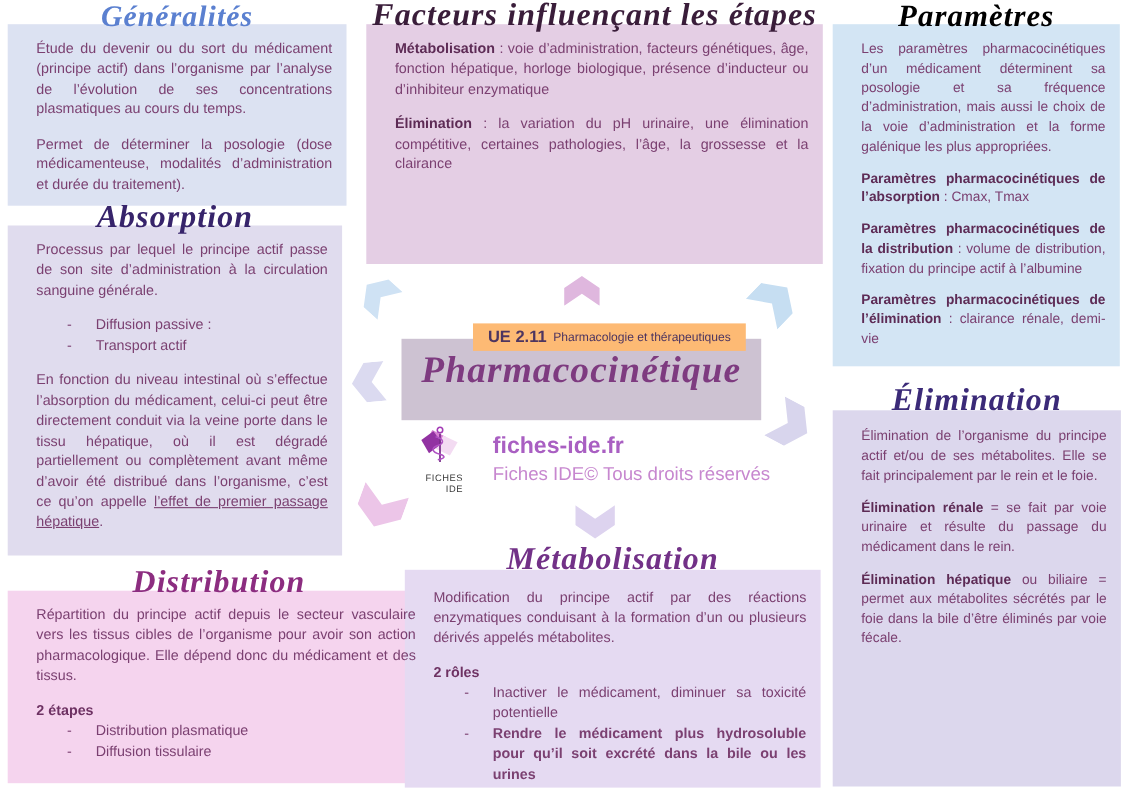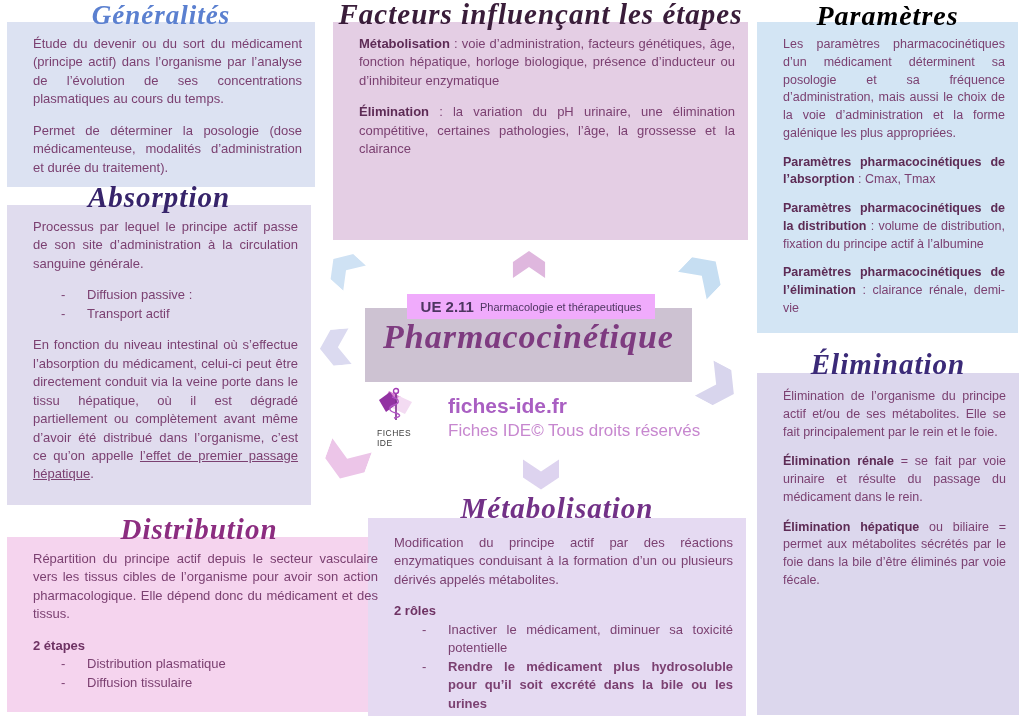--- a/index.html
+++ b/index.html
@@ -27,31 +27,31 @@
   .t-facteurs{color:#3a1d3a;font-size:29px;}
   .t-parametres{color:#000000;font-size:28px;}
   .t-absorption{color:#37246b;font-size:29px;}
   .t-distribution{color:#8c2d80;font-size:29px;}
   .t-metabolisation{color:#723187;font-size:29px;}
   .t-elimination{color:#3b2a78;font-size:29px;}
   .small-text{font-size:12.5px;}
   
   #banner{position:absolute;left:365px;top:308px;width:327px;height:74px;background:#cdc2d2;z-index:2;}
   #ue-tab{
-    position:absolute;left:407px;top:294px;width:248px;height:25px;background:#f0abfc;
+    position:absolute;left:430px;top:294px;width:248px;height:25px;background:#fdba74;
     z-index:4;display:flex;align-items:center;justify-content:center;gap:6px;color:#4d3560;
   }
   #ue-tab .code{font-weight:bold;font-size:15px;}
   #ue-tab .name{font-size:11px;}
   #main-title{
     position:absolute;left:365px;top:318px;width:327px;text-align:center;z-index:3;
     font-family:"Liberation Serif",serif;font-style:italic;font-weight:bold;
     font-size:34px;color:#7e3b80;margin:0;letter-spacing:1px;
   }
-  #logo{position:absolute;left:377px;top:387px;width:44px;text-align:left;z-index:2;}
+  #logo{position:absolute;left:377px;top:387px;width:44px;text-align:right;z-index:2;}
   #logo-text{font-size:8.5px;color:#3c3c3c;letter-spacing:.5px;line-height:1.15;font-weight:500;}
   #site-name{position:absolute;left:448px;top:394px;font-size:21px;font-weight:bold;color:#a95fc2;z-index:2;}
   #copyright{position:absolute;left:448px;top:421px;font-size:17px;color:#c787cf;z-index:2;}
   .arrow{position:absolute;z-index:1;}
 </style>
 </head>
 <body>
 
 <div id="canvas">
 

